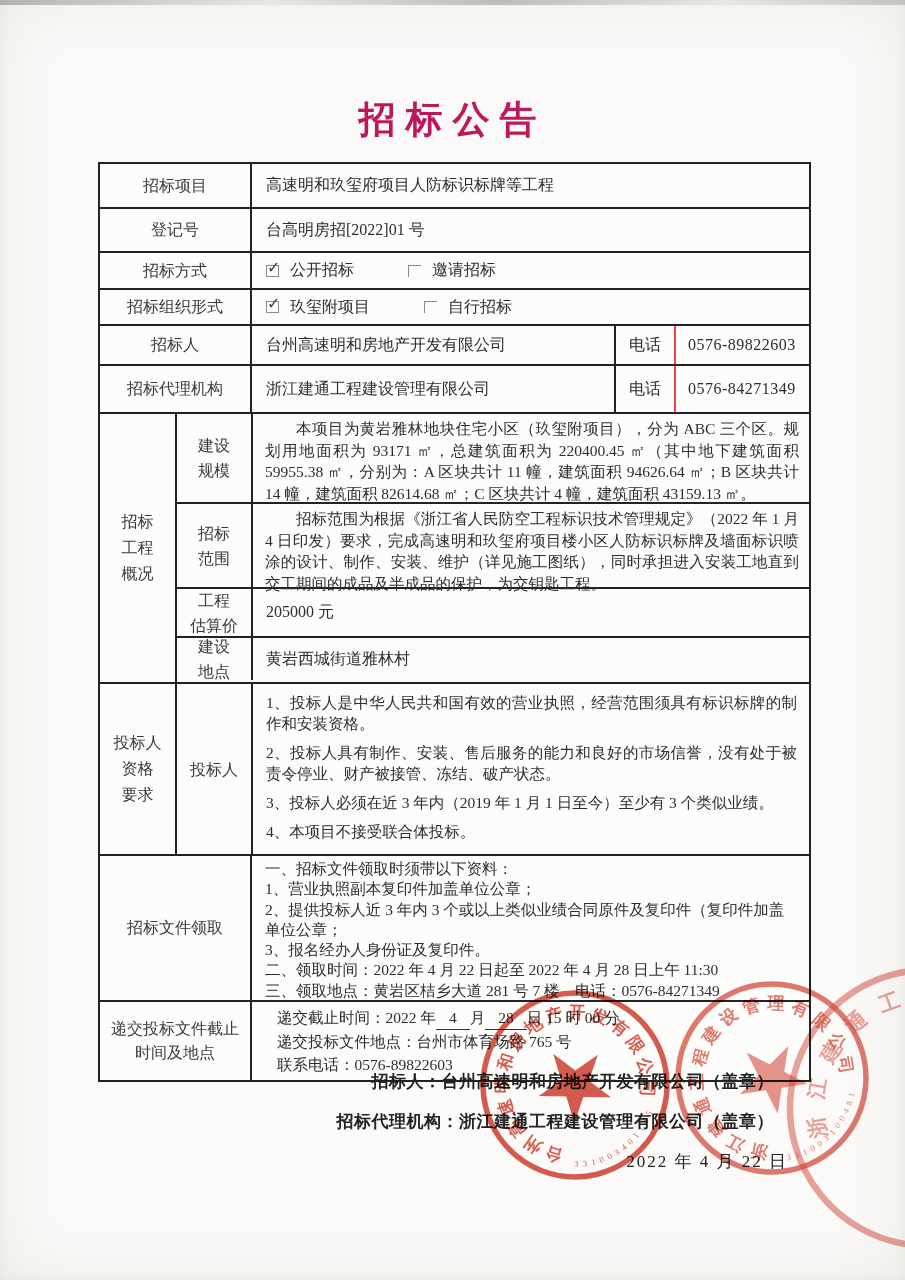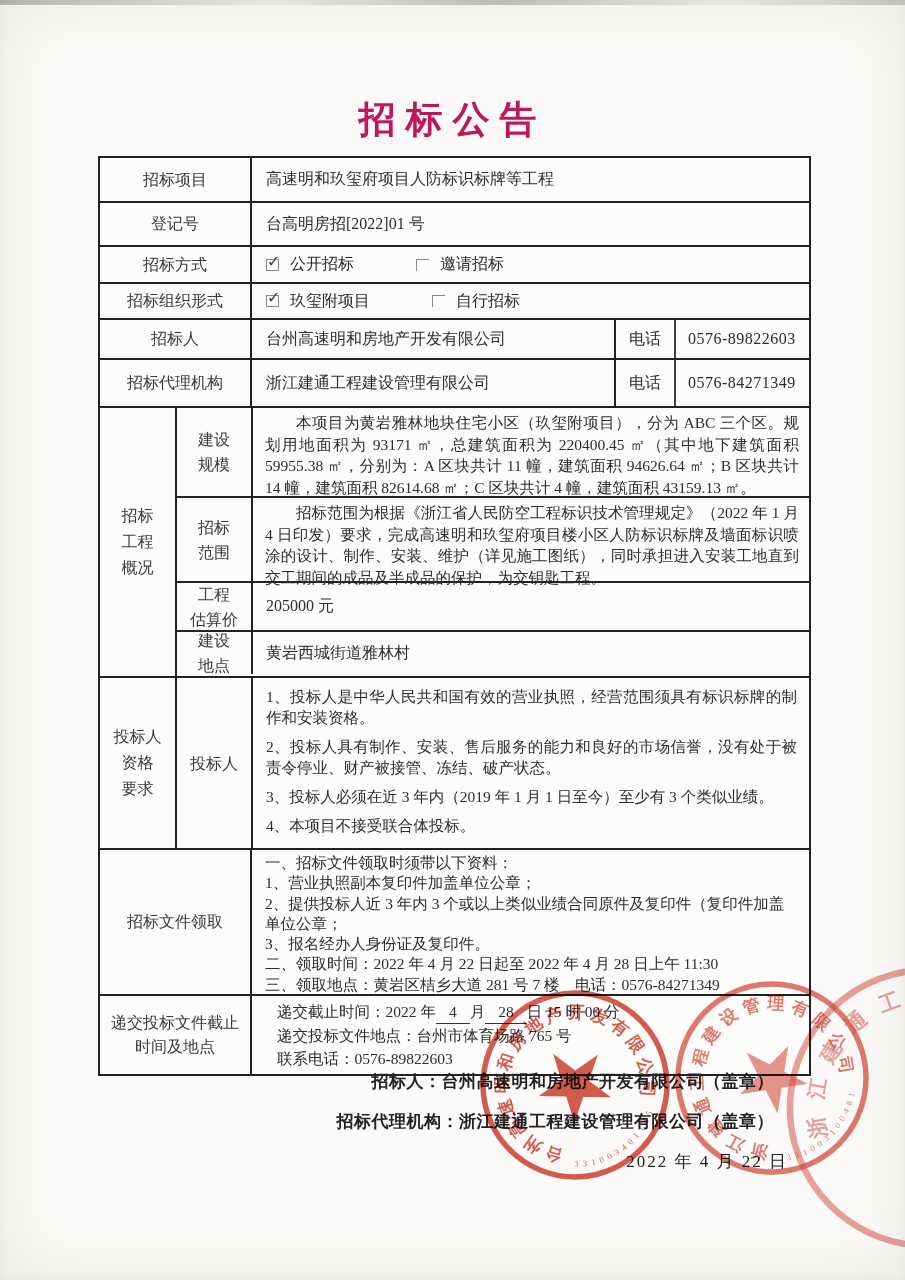--- a/index.html
+++ b/index.html
@@ -11,32 +11,32 @@
     box-shadow: inset 0 0 70px rgba(90,85,75,.10), inset 0 0 8px rgba(90,85,75,.06);
     color:#2d2d2d;
   }
   .scan-edge { position:absolute; top:0; left:0; width:100%; height:5px;
     background:linear-gradient(to right, rgba(70,70,70,.35), rgba(70,70,70,.05) 30%, rgba(70,70,70,.3) 55%, rgba(70,70,70,.05) 80%, rgba(70,70,70,.25)); }
   .title {
     position:absolute; top:95px; left:0; width:905px; text-align:center;
     font-size:37px; font-weight:bold; letter-spacing:10px; color:#be185d;
   }
   
-  .tbl { position:absolute; left:98px; top:156px; width:713px; border:2px solid #222; background:rgba(255,255,255,.35); }
+  .tbl { position:absolute; left:98px; top:162px; width:713px; border:2px solid #222; background:rgba(255,255,255,.35); }
   .tr { display:flex; border-bottom:2px solid #222; }
   .tr:last-child { border-bottom:none; }
   .lbl { width:152px; flex:0 0 152px; border-right:2px solid #222;
          display:flex; flex-direction:column; align-items:center; justify-content:center;
          text-align:center; font-size:16px; color:#3a3a3a; line-height:24px; }
   .val { flex:1 1 auto; display:flex; align-items:center; padding-left:14px; font-size:16px; }
-  .phone-lbl { flex:0 0 62px; border-left:2px solid #222; border-right:2px solid #404040;
+  .phone-lbl { flex:0 0 62px; border-left:2px solid #222; border-right:2px solid #ef4444;
          display:flex; align-items:center; justify-content:center; font-size:16px; }
   .phone-val { flex:0 0 133px; display:flex; align-items:center; padding-left:12px; font-size:16px; letter-spacing:.5px; }
   
-  .opts { display:flex; align-items:center; gap:16px; }
+  .opts { display:flex; align-items:center; gap:8px; }
   .opt { display:flex; align-items:center; margin-right:46px; font-size:16px; }
   .cb { position:relative; width:13px; height:12px; margin-right:11px; flex:0 0 13px; }
   .cb.checked { border:1.5px solid #8a8a8a; }
   .cb.checked::after { content:"✓"; position:absolute; left:0px; top:-8px; font-size:16px; font-weight:bold; color:#3c3c3c; font-family:"DejaVu Sans",sans-serif; }
   .cb.unchecked { border-top:1.5px solid #8a8a8a; border-left:1.5px solid #8a8a8a; }
   
   .lbl-narrow { width:77px; flex:0 0 77px; border-right:2px solid #222;
          display:flex; flex-direction:column; align-items:center; justify-content:center;
          text-align:center; font-size:16px; color:#3a3a3a; line-height:26px; }
   .subcol { flex:1 1 auto; display:flex; flex-direction:column; }

